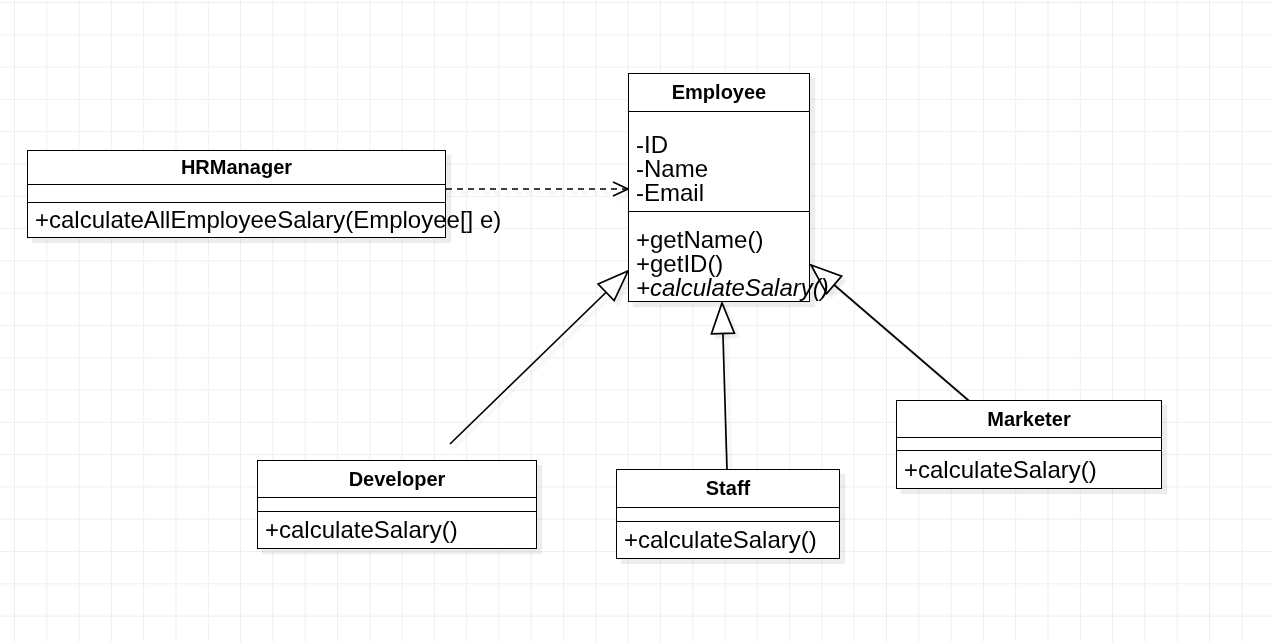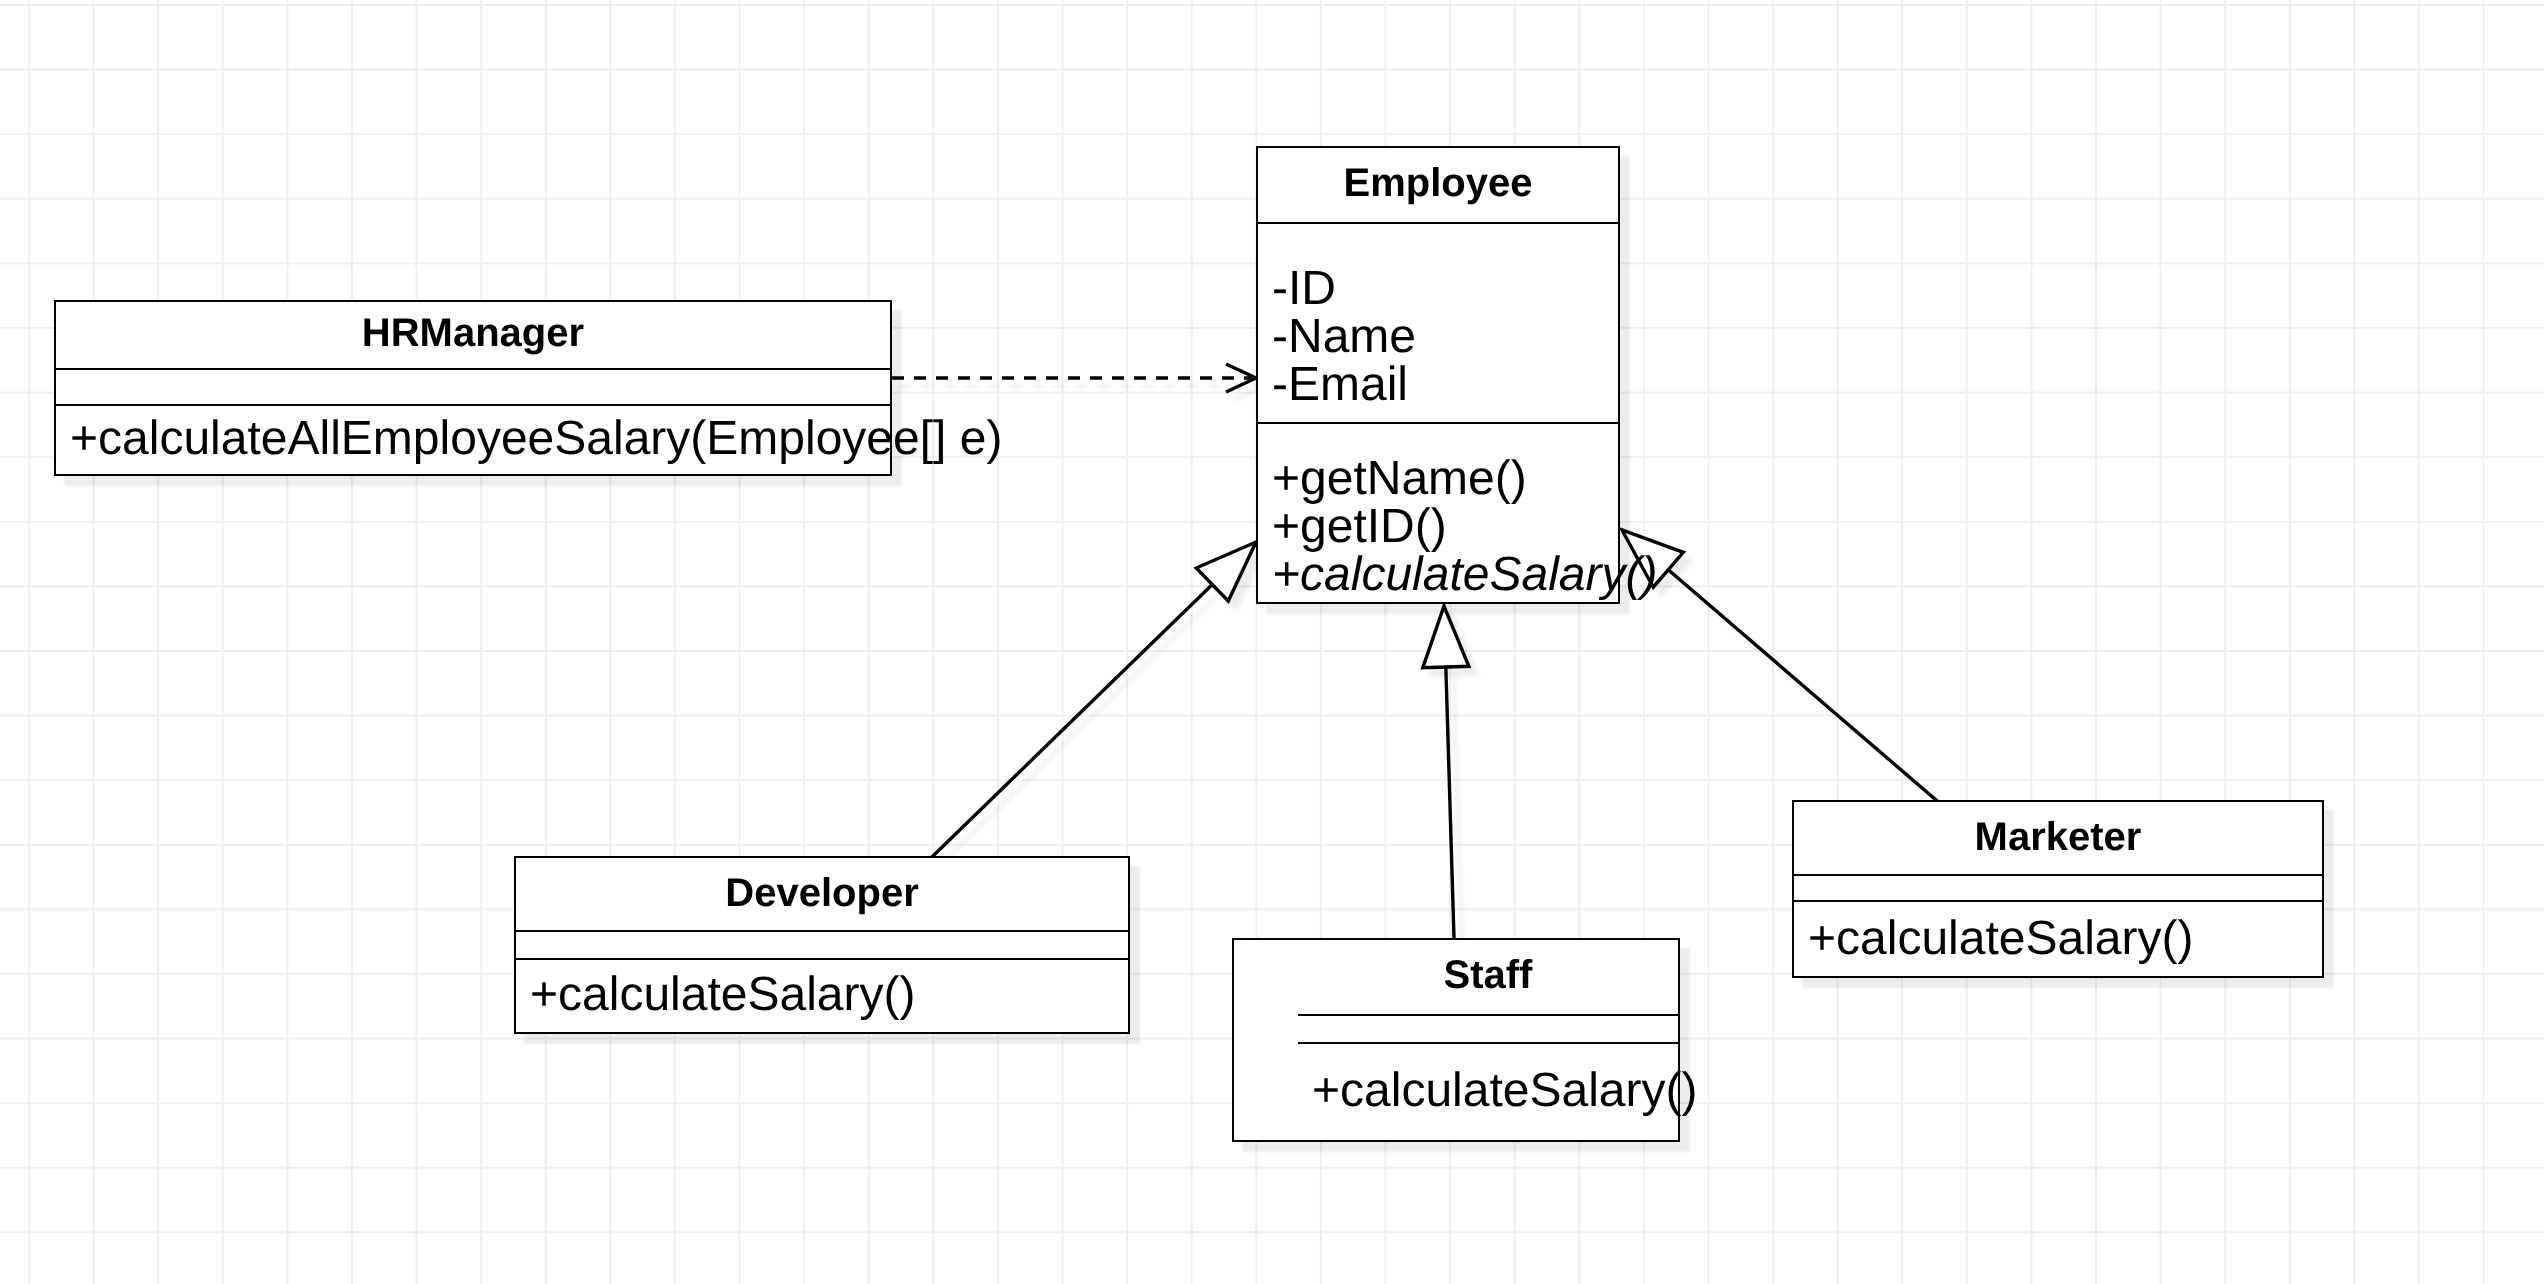--- a/index.html
+++ b/index.html
@@ -110,29 +110,29 @@
   </div>
 
   <div class="uml-class" style="left:27px; top:150px; width:419px; height:88px;">
     <div class="uml-title" style="height:34px;">HRManager</div>
     <div class="uml-attrs" style="height:18px;"></div>
     <div class="uml-methods">
       <div class="member-line">+calculateAllEmployeeSalary(Employee[] e)</div>
     </div>
   </div>
 
-  <div class="uml-class" style="left:257px; top:428px; width:308px; height:89px;">
+  <div class="uml-class" style="left:257px; top:460px; width:280px; height:89px;">
     <div class="uml-title" style="height:37px;">Developer</div>
     <div class="uml-attrs" style="height:14px;"></div>
     <div class="uml-methods">
       <div class="member-line">+calculateSalary()</div>
     </div>
   </div>
 
-  <div class="uml-class" style="left:616px; top:469px; width:224px; height:102px;padding-left:32px;">
+  <div class="uml-class" style="left:616px; top:469px; width:224px; height:90px;">
     <div class="uml-title" style="height:38px;">Staff</div>
     <div class="uml-attrs" style="height:14px;"></div>
     <div class="uml-methods">
       <div class="member-line">+calculateSalary()</div>
     </div>
   </div>
 
   <div class="uml-class" style="left:896px; top:400px; width:266px; height:89px;">
     <div class="uml-title" style="height:37px;">Marketer</div>
     <div class="uml-attrs" style="height:13px;"></div>

